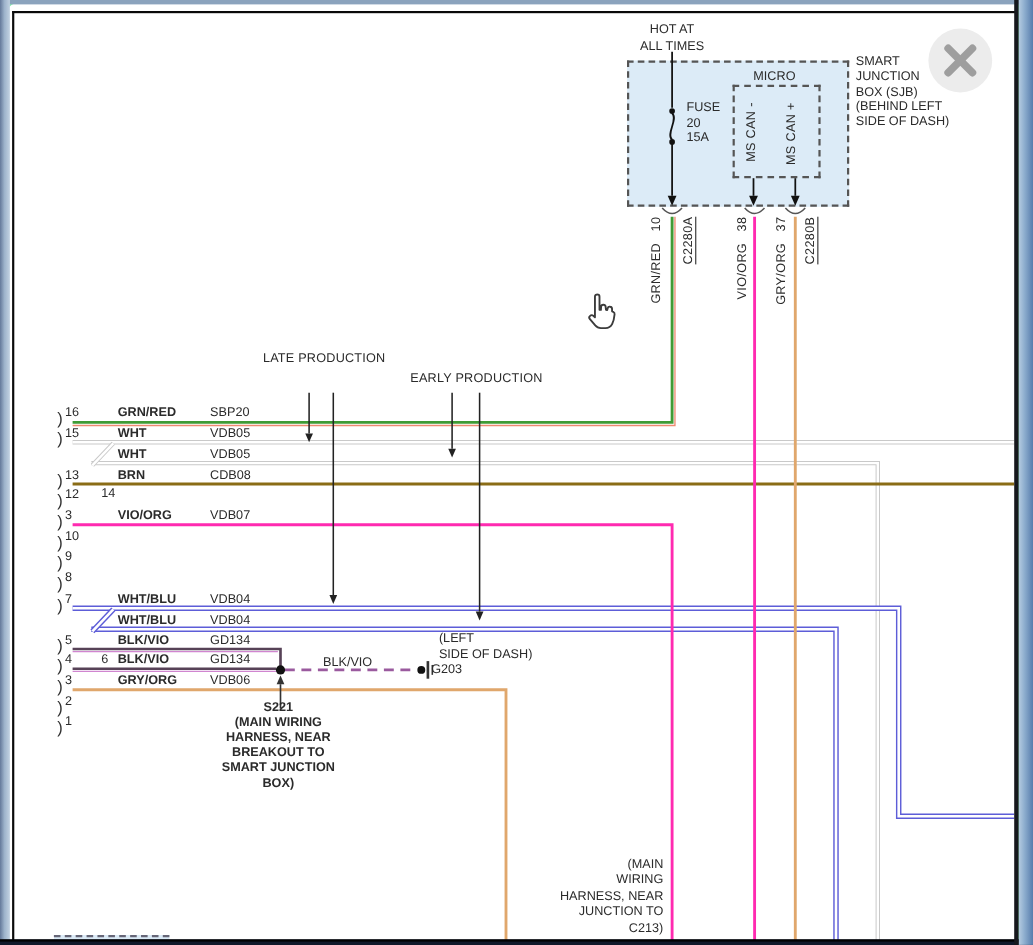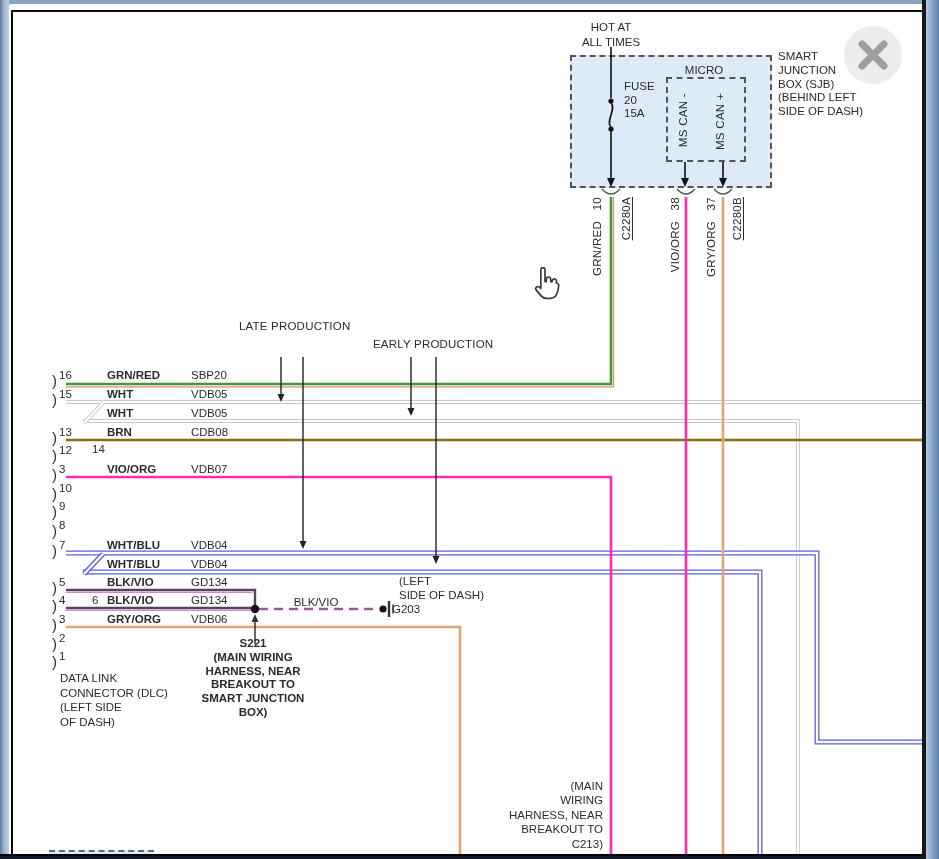--- a/index.html
+++ b/index.html
@@ -114,21 +114,21 @@
     <polygon points="407.5,408 414.5,408 411,416" fill="#222"></polygon>
     <path d="M436 357 V556" stroke="#222" stroke-width="1.4"></path>
     <polygon points="432.5,556 439.5,556 436,564" fill="#222"></polygon>
 
     <path d="M255 644 V622" stroke="#333" stroke-width="1.5"></path>
     <polygon points="251.5,622 258.5,622 255,614" fill="#333"></polygon>
   </svg>
 
   <div class="t c" style="left:575px;top:20px;width:72px;line-height:14.5px;">HOT AT
 ALL TIMES</div>
-  <div class="t" style="left:624px;top:80px;line-height:13.5px;">FUSE
+  <div class="t" style="left:624px;top:92px;line-height:13.5px;">FUSE
 20
 15A</div>
   <div class="t c" style="left:666px;top:63px;width:76px;">MICRO</div>
   <div class="t" style="left:778px;top:50px;line-height:13.8px;">SMART
 JUNCTION
 BOX (SJB)
 (BEHIND LEFT
 SIDE OF DASH)</div>
 
   <div class="vlabel" style="left:677px;top:93px;">MS CAN -</div>
@@ -218,38 +218,34 @@
   </div>
   <div class="dlc-row" style="top:632px;">
     <span class="bracket">)</span>
     <span class="num">2</span>
   </div>
   <div class="dlc-row" style="top:650px;">
     <span class="bracket">)</span>
     <span class="num">1</span>
   </div>
 
-  <div class="t" style="left:60px;top:671px;line-height:14.6px;">DATA LINK
-CONNECTOR (DLC)
-(LEFT SIDE
-OF DASH)</div>
   <div class="t c" style="left:185px;top:637px;width:136px;line-height:13.8px;font-weight:bold;">S221
 (MAIN WIRING
 HARNESS, NEAR
 BREAKOUT TO
 SMART JUNCTION
 BOX)</div>
   <div class="t c" style="left:288px;top:595px;width:56px;">BLK/VIO</div>
   <div class="t" style="left:399px;top:574px;">(LEFT
 SIDE OF DASH)</div>
   <div class="t" style="left:392px;top:602px;">G203</div>
   <div class="t r" style="left:480px;top:779px;width:123px;line-height:14.4px;">(MAIN
 WIRING
 HARNESS, NEAR
-BREAKOUT TO
+JUNCTION TO
 C213)</div>
   <div class="partial-clip">S213</div>
   <div class="dashed-bottom-box"></div>
 
   <div class="close-btn">
     <svg width="58" height="58">
       <line x1="18" y1="18" x2="40" y2="40" stroke="#9e9e9e" stroke-width="7" stroke-linecap="round"></line>
       <line x1="40" y1="18" x2="18" y2="40" stroke="#9e9e9e" stroke-width="7" stroke-linecap="round"></line>
     </svg>
   </div>

